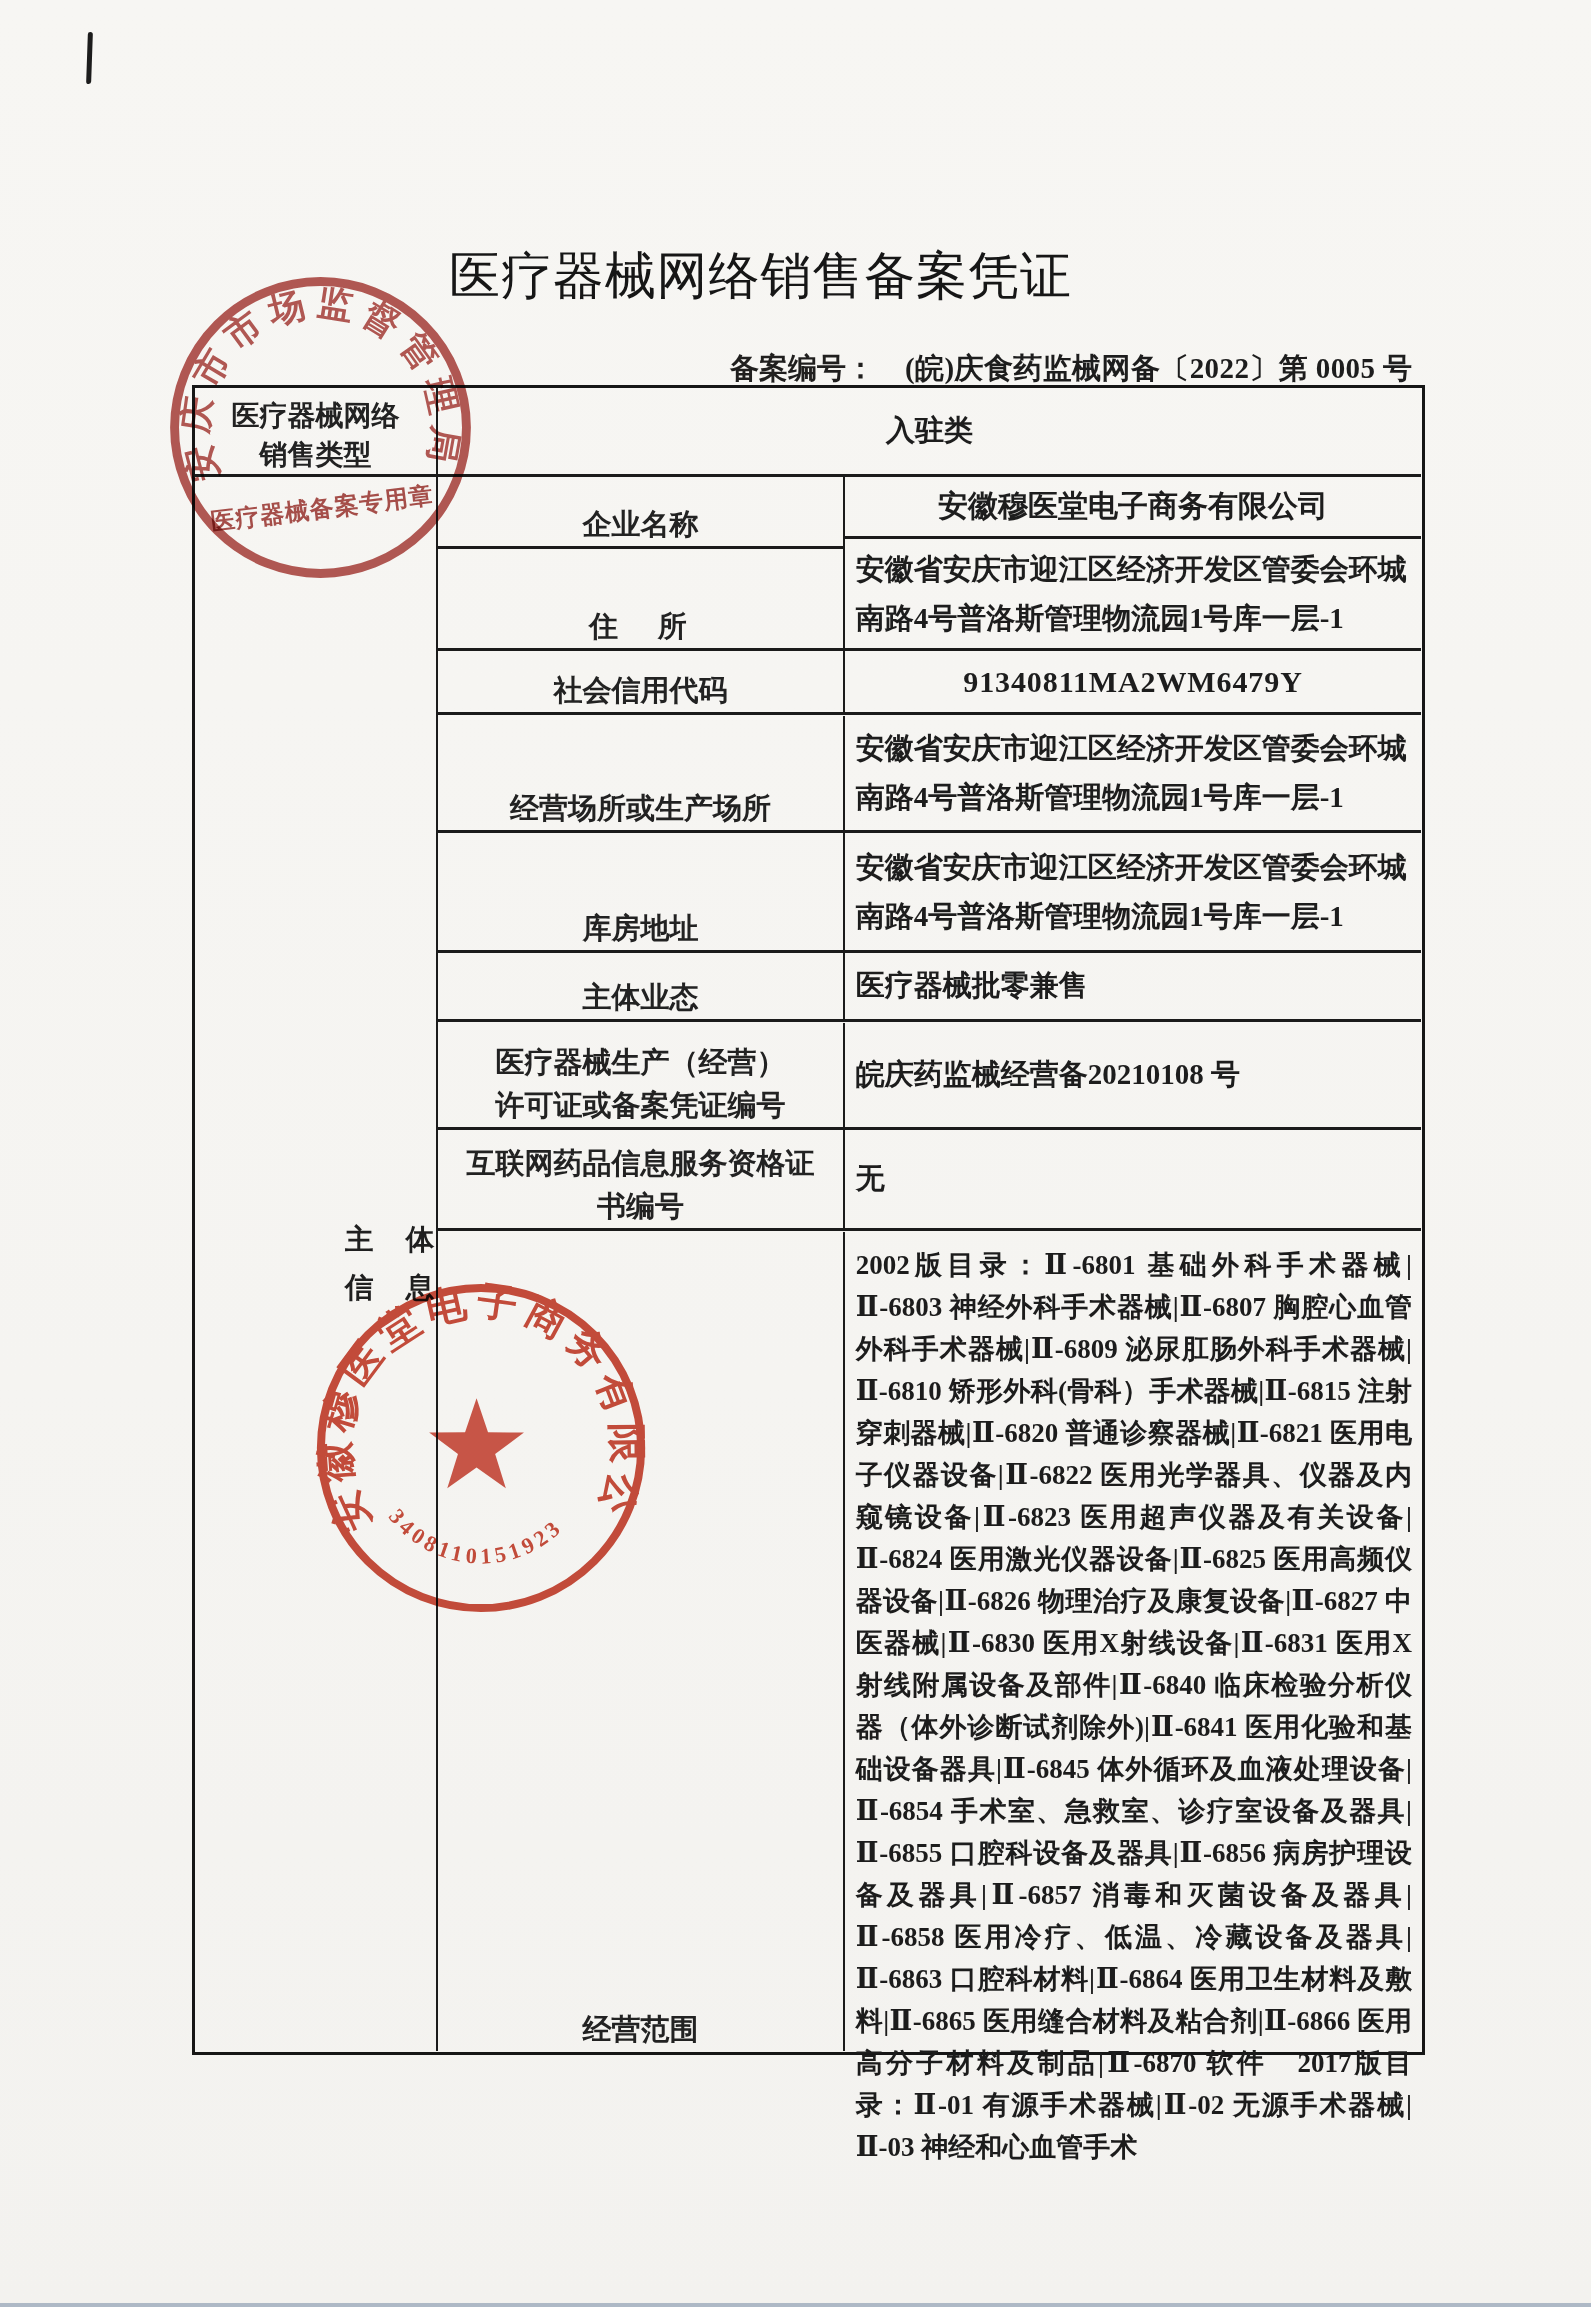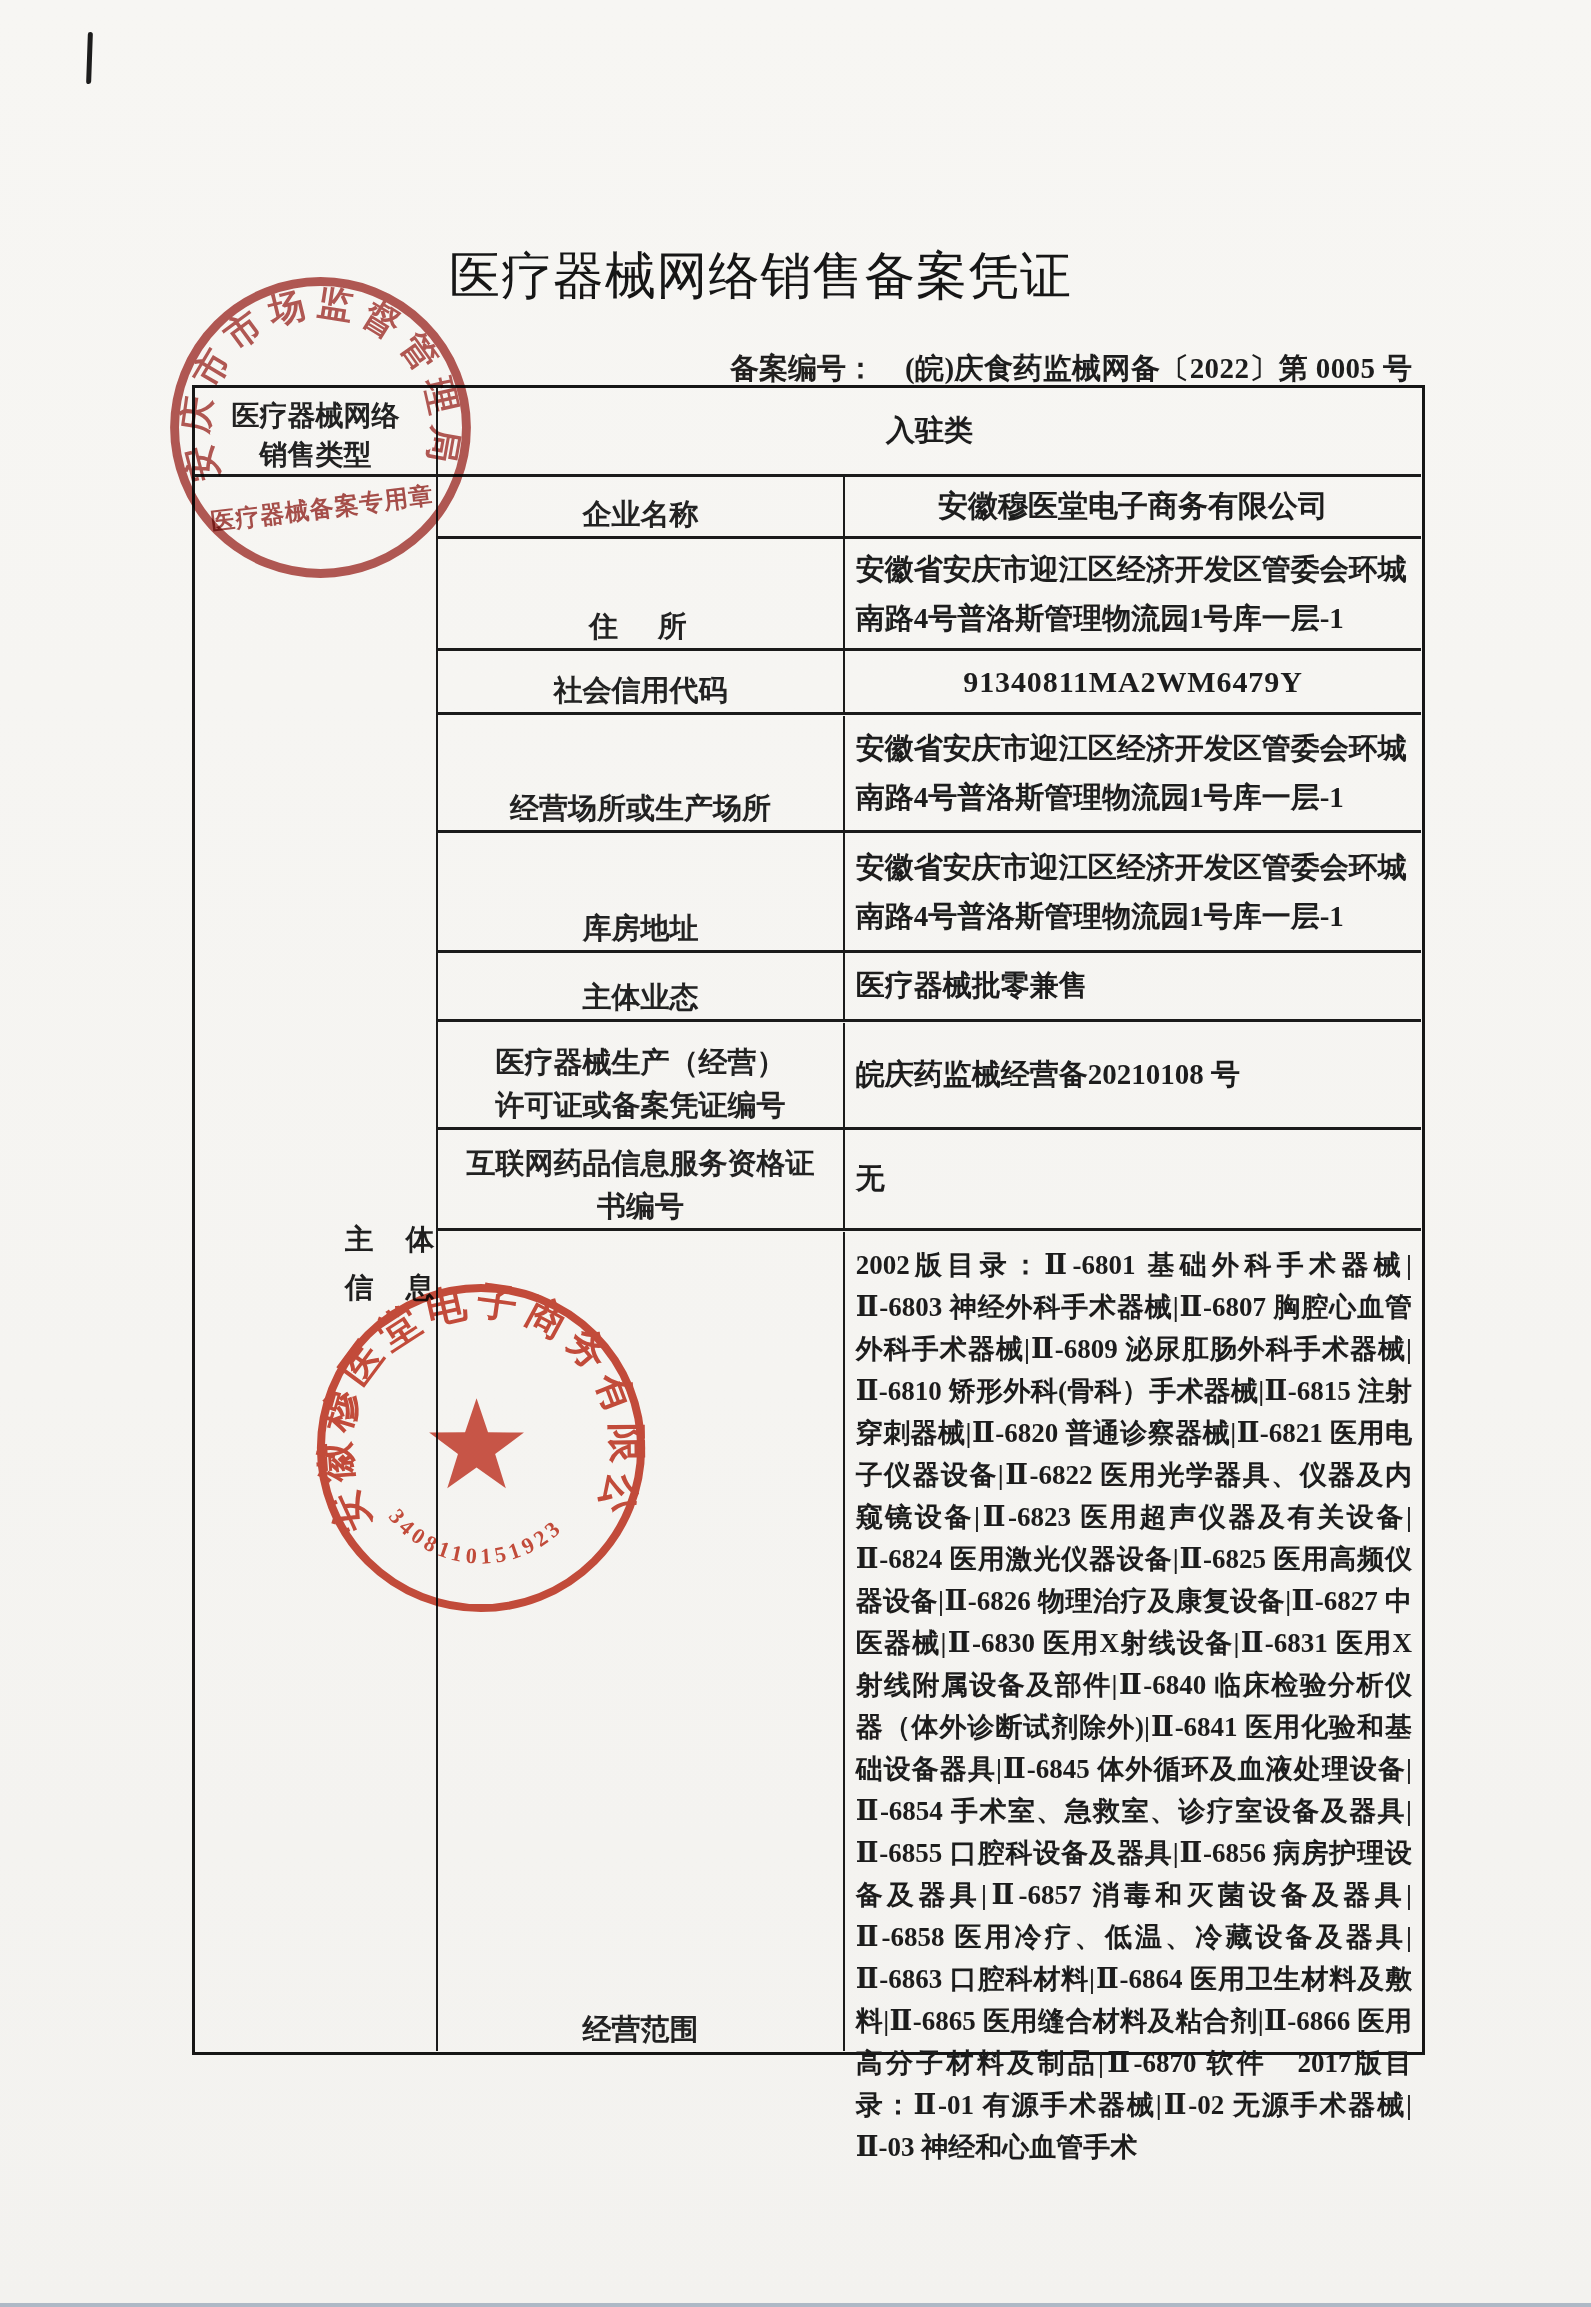--- a/index.html
+++ b/index.html
@@ -83,21 +83,21 @@
         <div>销售类型</div>
       </div>
     </div>
     <div class="cell bb val" style="left:243px;top:0;width:983px;height:89px;">入驻类</div>
 
     <div class="cell br side-cell" style="left:0;top:89px;width:243px;height:1574px;">
       <div>主　体</div>
       <div>信　息</div>
     </div>
 
-    <div class="cell br bb lab" style="left:243px;top:89px;width:407px;height:62px;">企业名称</div>
+    <div class="cell br bb lab" style="left:243px;top:89px;width:407px;height:72px;">企业名称</div>
     <div class="cell bb val" style="left:650px;top:89px;width:576px;height:62px;font-size:30px;">安徽穆医堂电子商务有限公司</div>
 
     <div class="cell br bb lab" style="left:243px;top:151px;width:407px;height:112px;letter-spacing:5.3px;">住　所</div>
     <div class="cell bb val left addr" style="left:650px;top:151px;width:576px;height:112px;">安徽省安庆市迎江区经济开发区管委会环城南路4号普洛斯管理物流园1号库一层-1</div>
 
     <div class="cell br bb lab" style="left:243px;top:263px;width:407px;height:64px;">社会信用代码</div>
     <div class="cell bb val" style="left:650px;top:263px;width:576px;height:64px;font-size:30px;letter-spacing:0.9px;">91340811MA2WM6479Y</div>
 
     <div class="cell br bb lab" style="left:243px;top:328px;width:407px;height:117px;">经营场所或生产场所</div>
     <div class="cell bb val left addr" style="left:650px;top:328px;width:576px;height:117px;">安徽省安庆市迎江区经济开发区管委会环城南路4号普洛斯管理物流园1号库一层-1</div>

